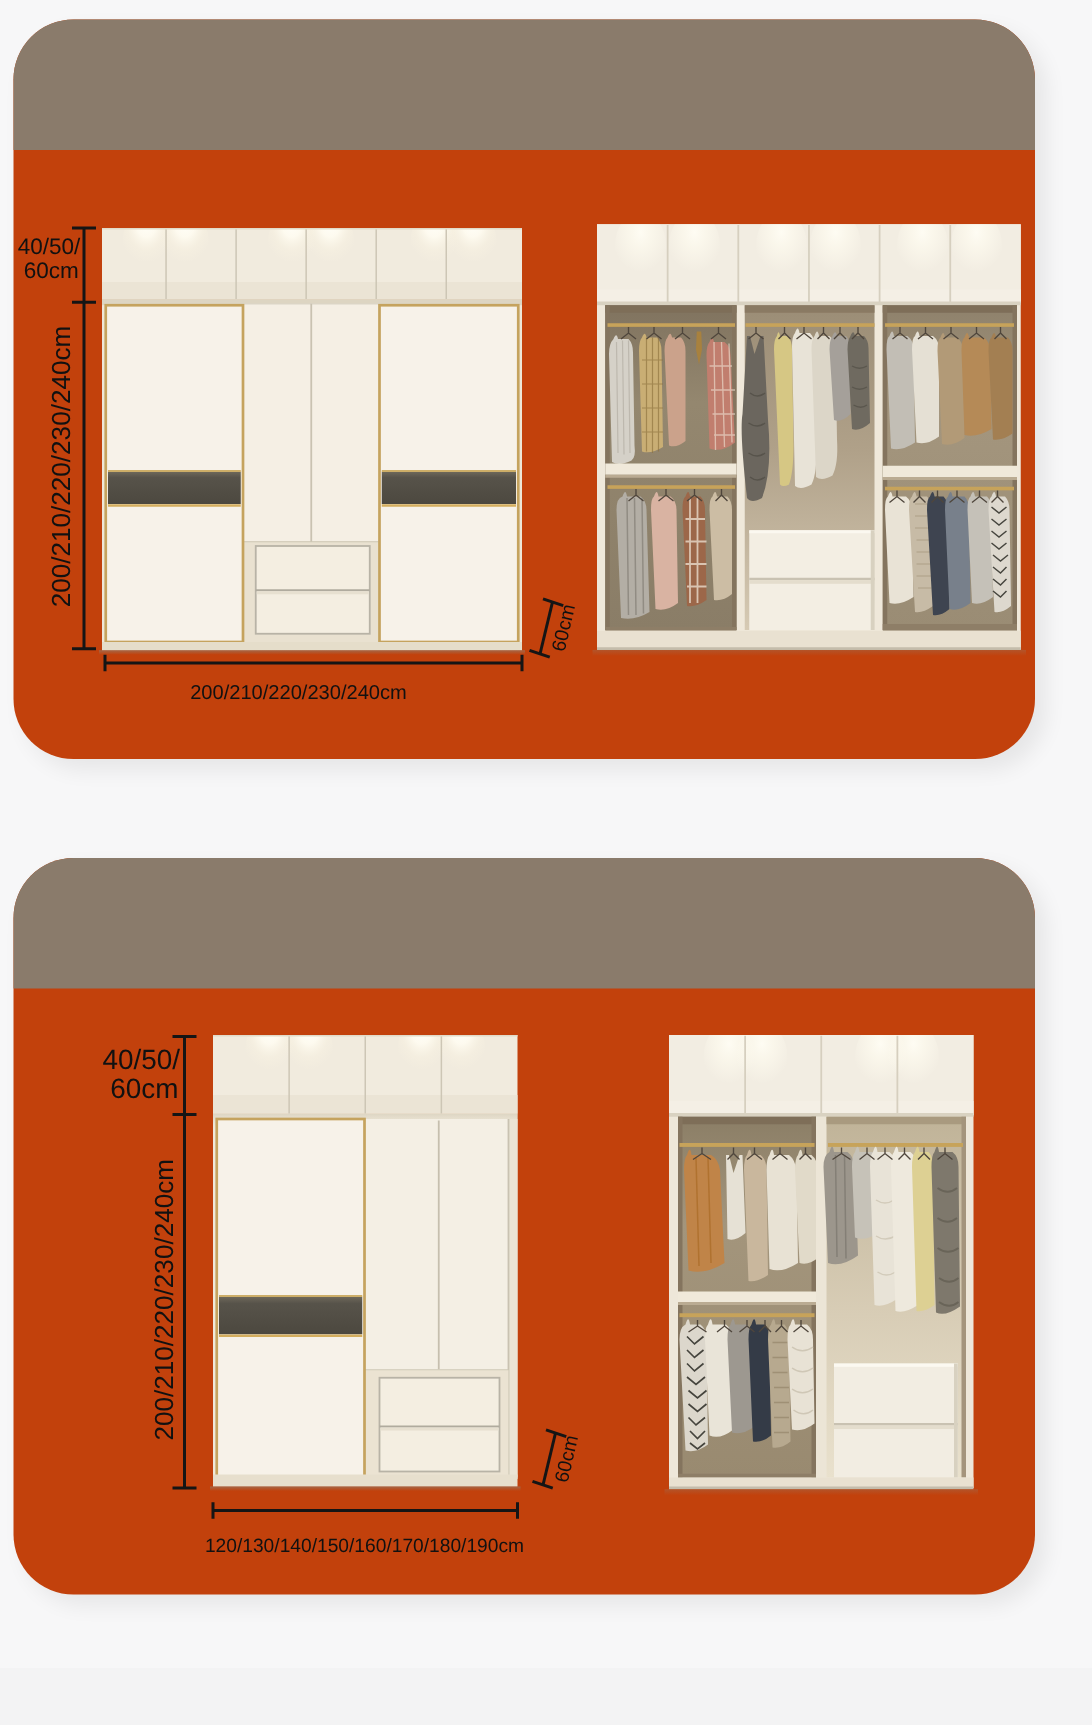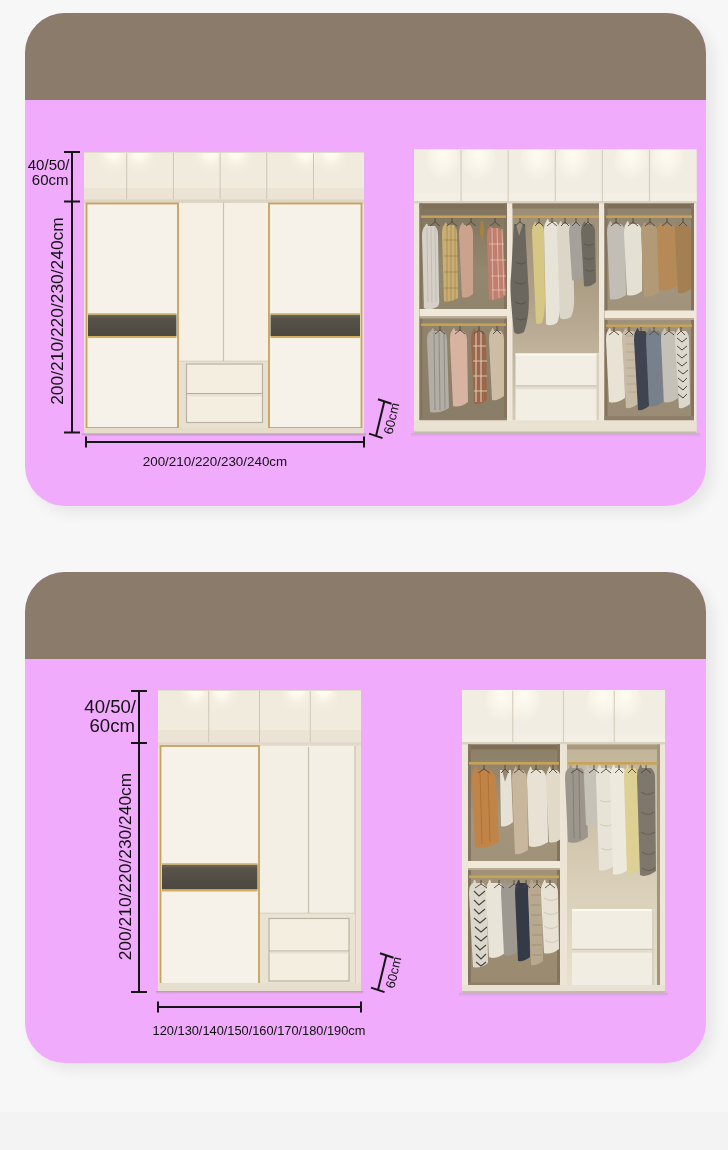--- a/index.html
+++ b/index.html
@@ -1,17 +1,17 @@
 <!DOCTYPE html>
 <html><head>
 <meta charset="utf-8">
 <style>
   html,body{margin:0;padding:0;}
   body{width:728px;height:1150px;position:relative;background:#f7f7f8;font-family:"Liberation Sans",sans-serif;overflow:hidden;}
-  .card{position:absolute;left:25px;width:681px;background:#f0abfc;border-radius:40px;box-shadow:7px 7px 14px rgba(0,0,0,0.07);}
+  .card{position:absolute;left:9px;width:681px;background:#c2410c;border-radius:40px;box-shadow:7px 7px 14px rgba(0,0,0,0.07);}
   .hdr{position:absolute;left:0;top:0;width:681px;height:87px;background:#8a7b6b;border-radius:40px 40px 0 0;}
   .csvg{position:absolute;left:0;top:0;}
   text{font-family:"Liberation Sans",sans-serif;fill:#111;}
 </style>
 </head>
 <body>
 
 <div style="position:absolute;left:0;top:1112px;width:728px;height:38px;background:#f3f3f4;"></div>
 
 <div class="card" style="top:13px;height:493px;">

